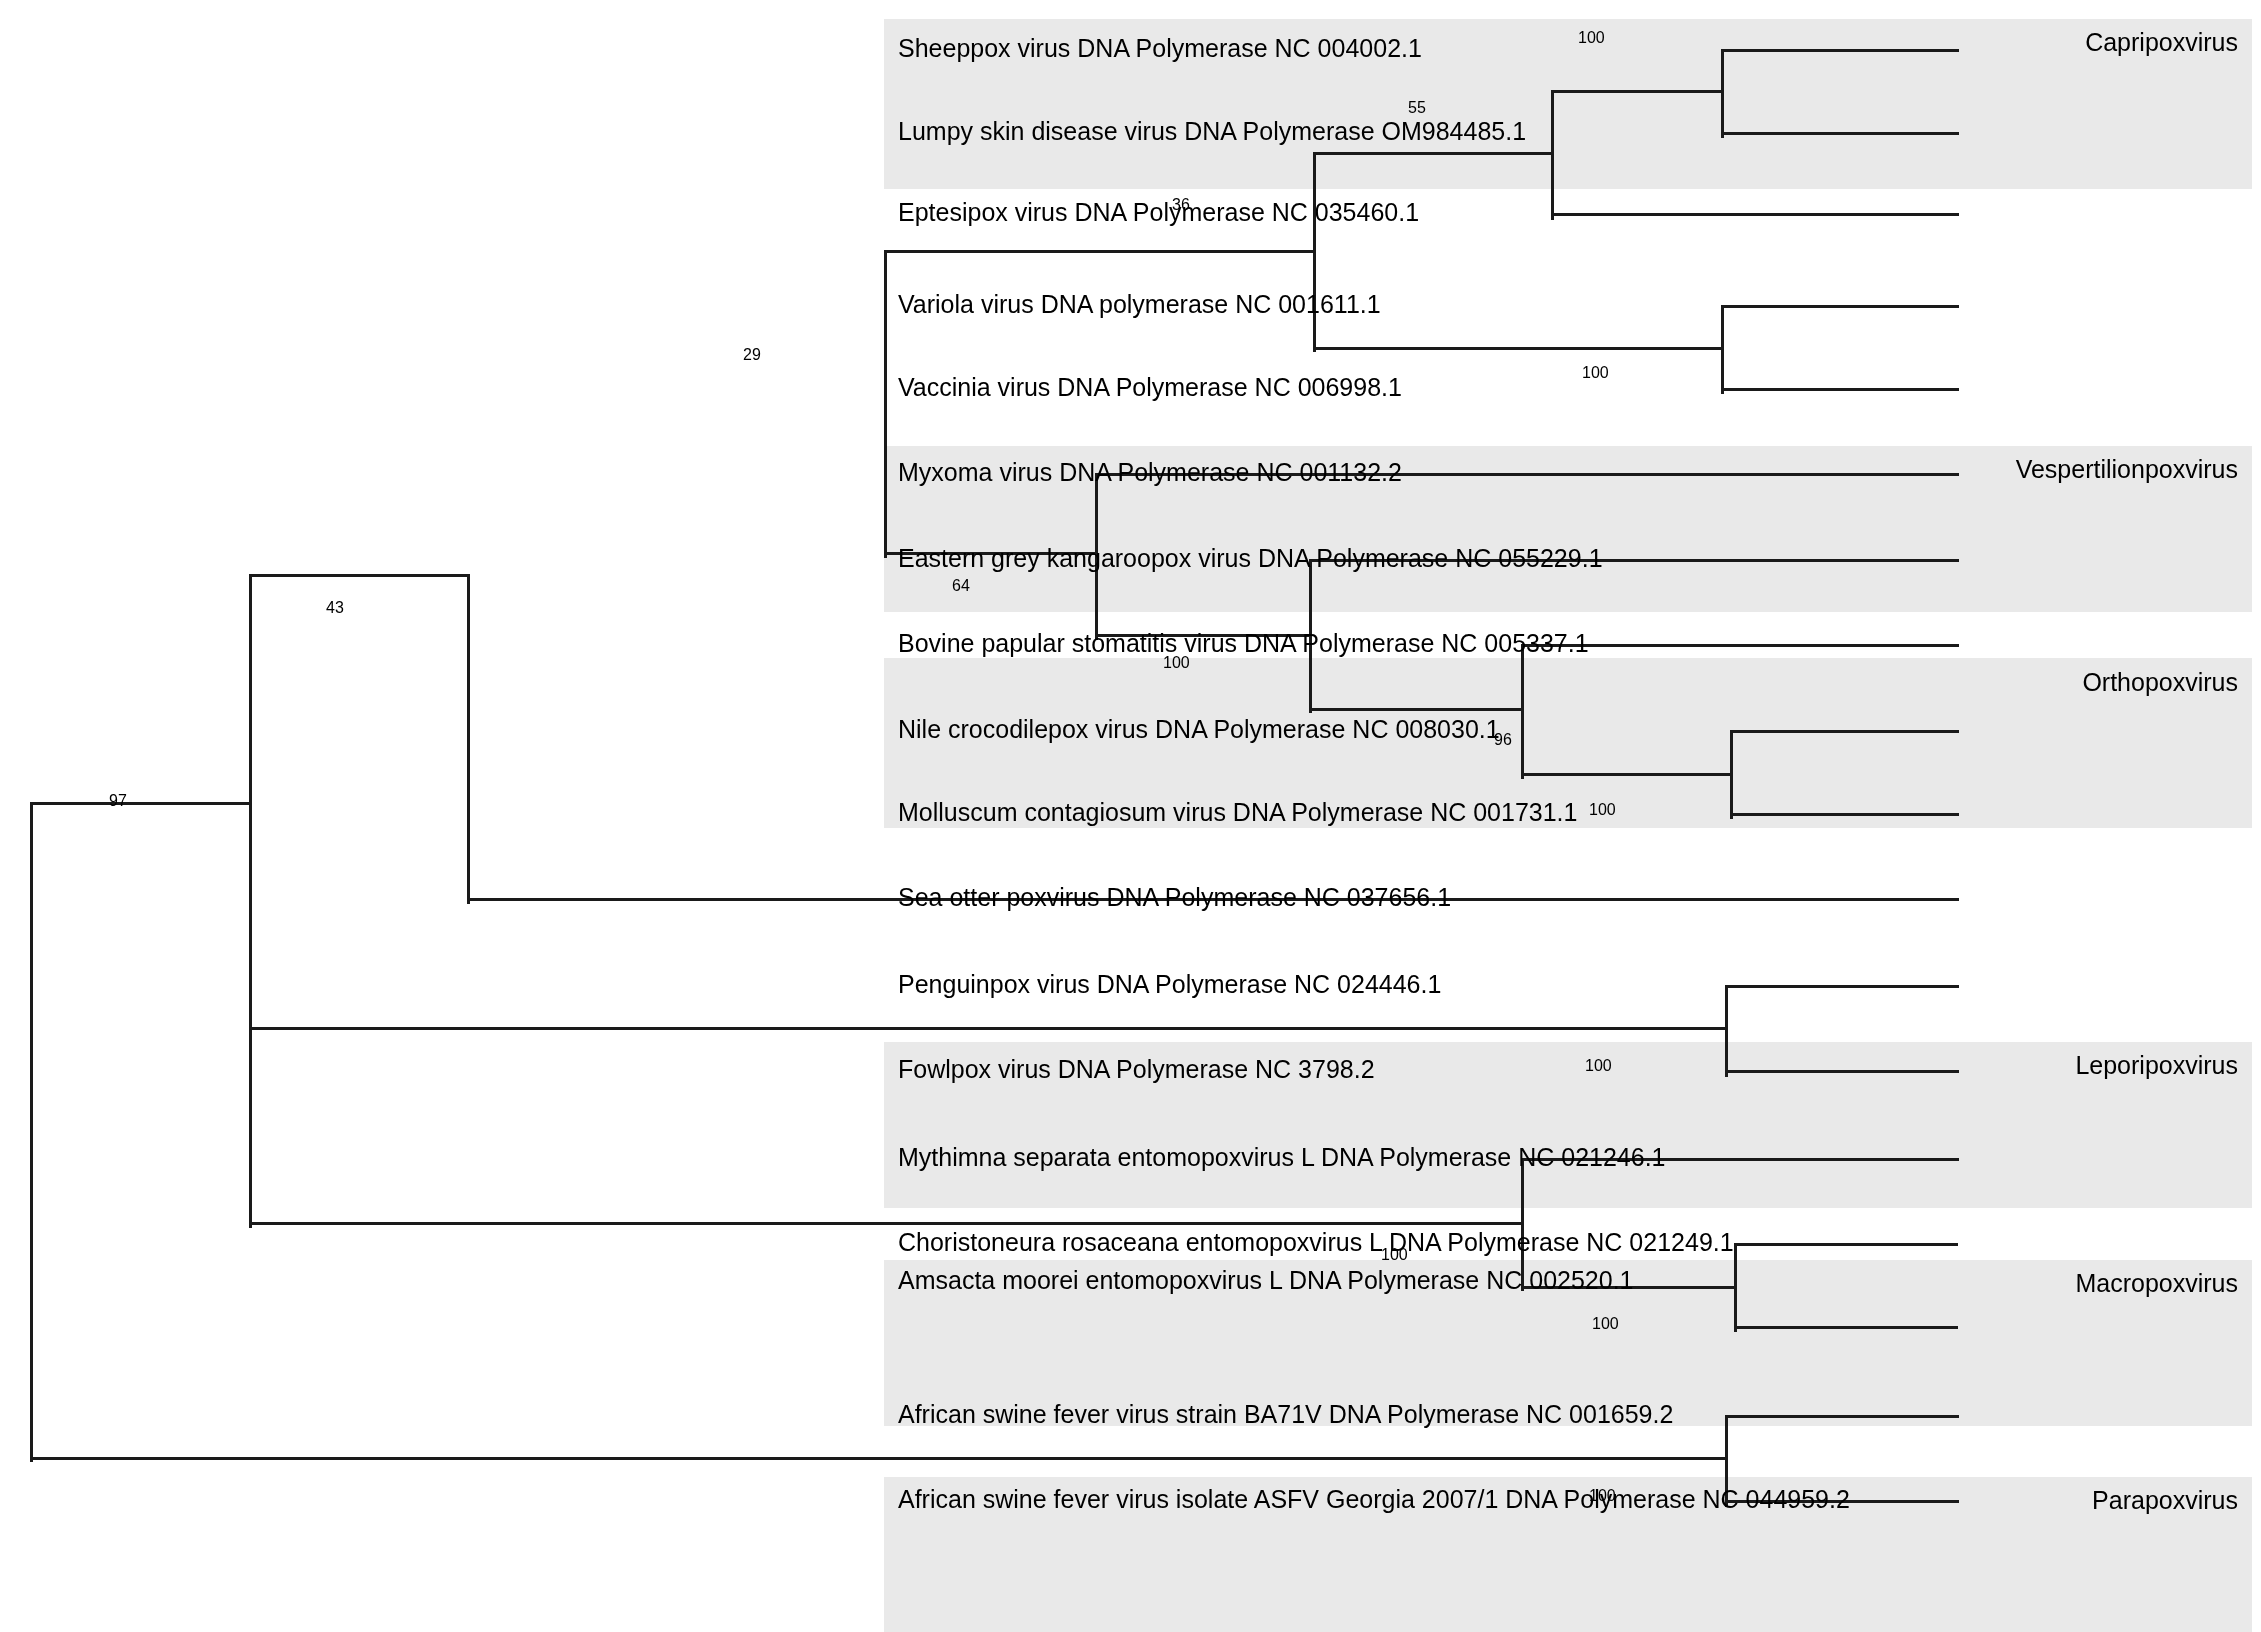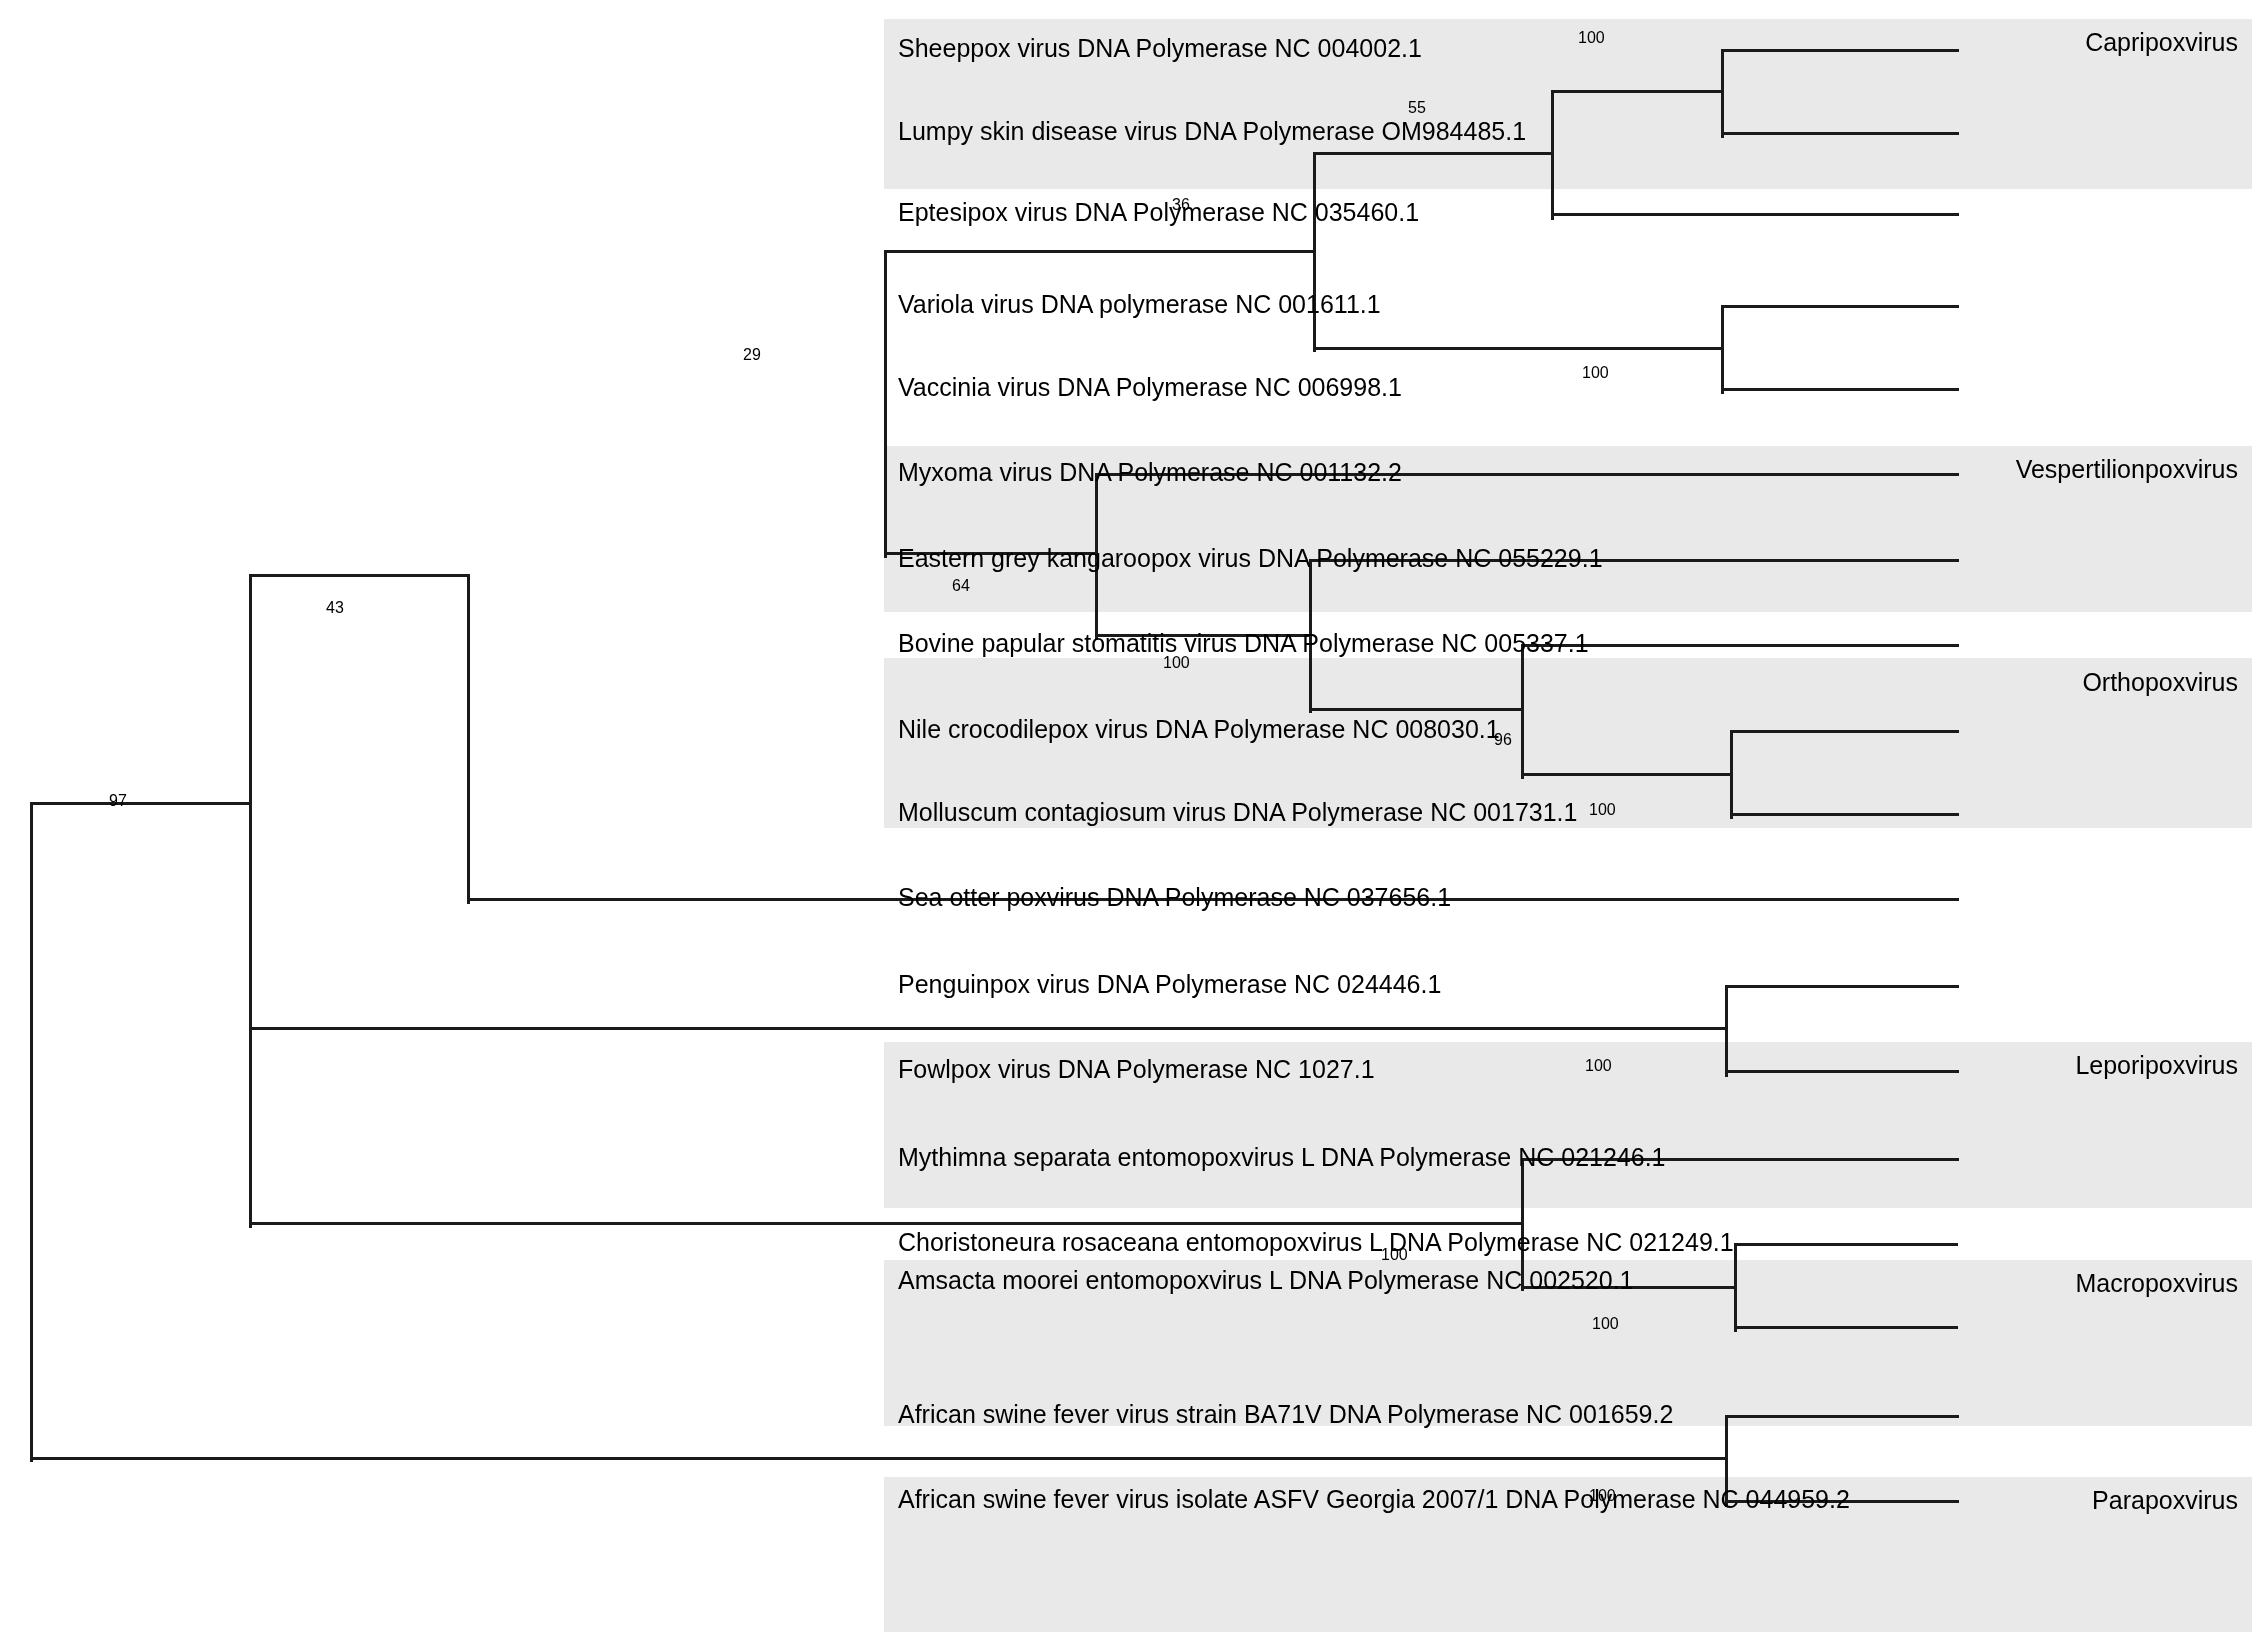--- a/index.html
+++ b/index.html
@@ -81,21 +81,21 @@
       <div class="taxon" style="left: 898px; top: 200px;">Eptesipox virus DNA Polymerase NC 035460.1</div>
       <div class="taxon" style="left: 898px; top: 292px;">Variola virus DNA polymerase NC 001611.1</div>
       <div class="taxon" style="left: 898px; top: 375px;">Vaccinia virus DNA Polymerase NC 006998.1</div>
       <div class="taxon" style="left: 898px; top: 460px;">Myxoma virus DNA Polymerase NC 001132.2</div>
       <div class="taxon" style="left: 898px; top: 546px;">Eastern grey kangaroopox virus DNA Polymerase NC 055229.1</div>
       <div class="taxon" style="left: 898px; top: 631px;">Bovine papular stomatitis virus DNA Polymerase NC 005337.1</div>
       <div class="taxon" style="left: 898px; top: 717px;">Nile crocodilepox virus DNA Polymerase NC 008030.1</div>
       <div class="taxon" style="left: 898px; top: 800px;">Molluscum contagiosum virus DNA Polymerase NC 001731.1</div>
       <div class="taxon" style="left: 898px; top: 885px;">Sea otter poxvirus DNA Polymerase NC 037656.1</div>
       <div class="taxon" style="left: 898px; top: 972px;">Penguinpox virus DNA Polymerase NC 024446.1</div>
-      <div class="taxon" style="left: 898px; top: 1057px;">Fowlpox virus DNA Polymerase NC 1027.1</div>
+      <div class="taxon" style="left: 898px; top: 1057px;">Fowlpox virus DNA Polymerase NC 3798.2</div>
       <div class="taxon" style="left: 898px; top: 1145px;">Mythimna separata entomopoxvirus L DNA Polymerase NC 021246.1</div>
       <div class="taxon" style="left: 898px; top: 1230px;">Choristoneura rosaceana entomopoxvirus L DNA Polymerase NC 021249.1</div>
       <div class="taxon" style="left: 898px; top: 1268px;">Amsacta moorei entomopoxvirus L DNA Polymerase NC 002520.1</div>
       <div class="taxon" style="left: 898px; top: 1402px;">African swine fever virus strain BA71V DNA Polymerase NC 001659.2</div>
       <div class="taxon" style="left: 898px; top: 1487px;">African swine fever virus isolate ASFV Georgia 2007/1 DNA Polymerase NC 044959.2</div>
     </div>
   <div id="genus-layer">
       <div class="genus" style="top: 30px; left: 884px; width: 1354px;">Capripoxvirus</div>
       <div class="genus" style="top: 457px; left: 884px; width: 1354px;">Vespertilionpoxvirus</div>
       <div class="genus" style="top: 670px; left: 884px; width: 1354px;">Orthopoxvirus</div>

